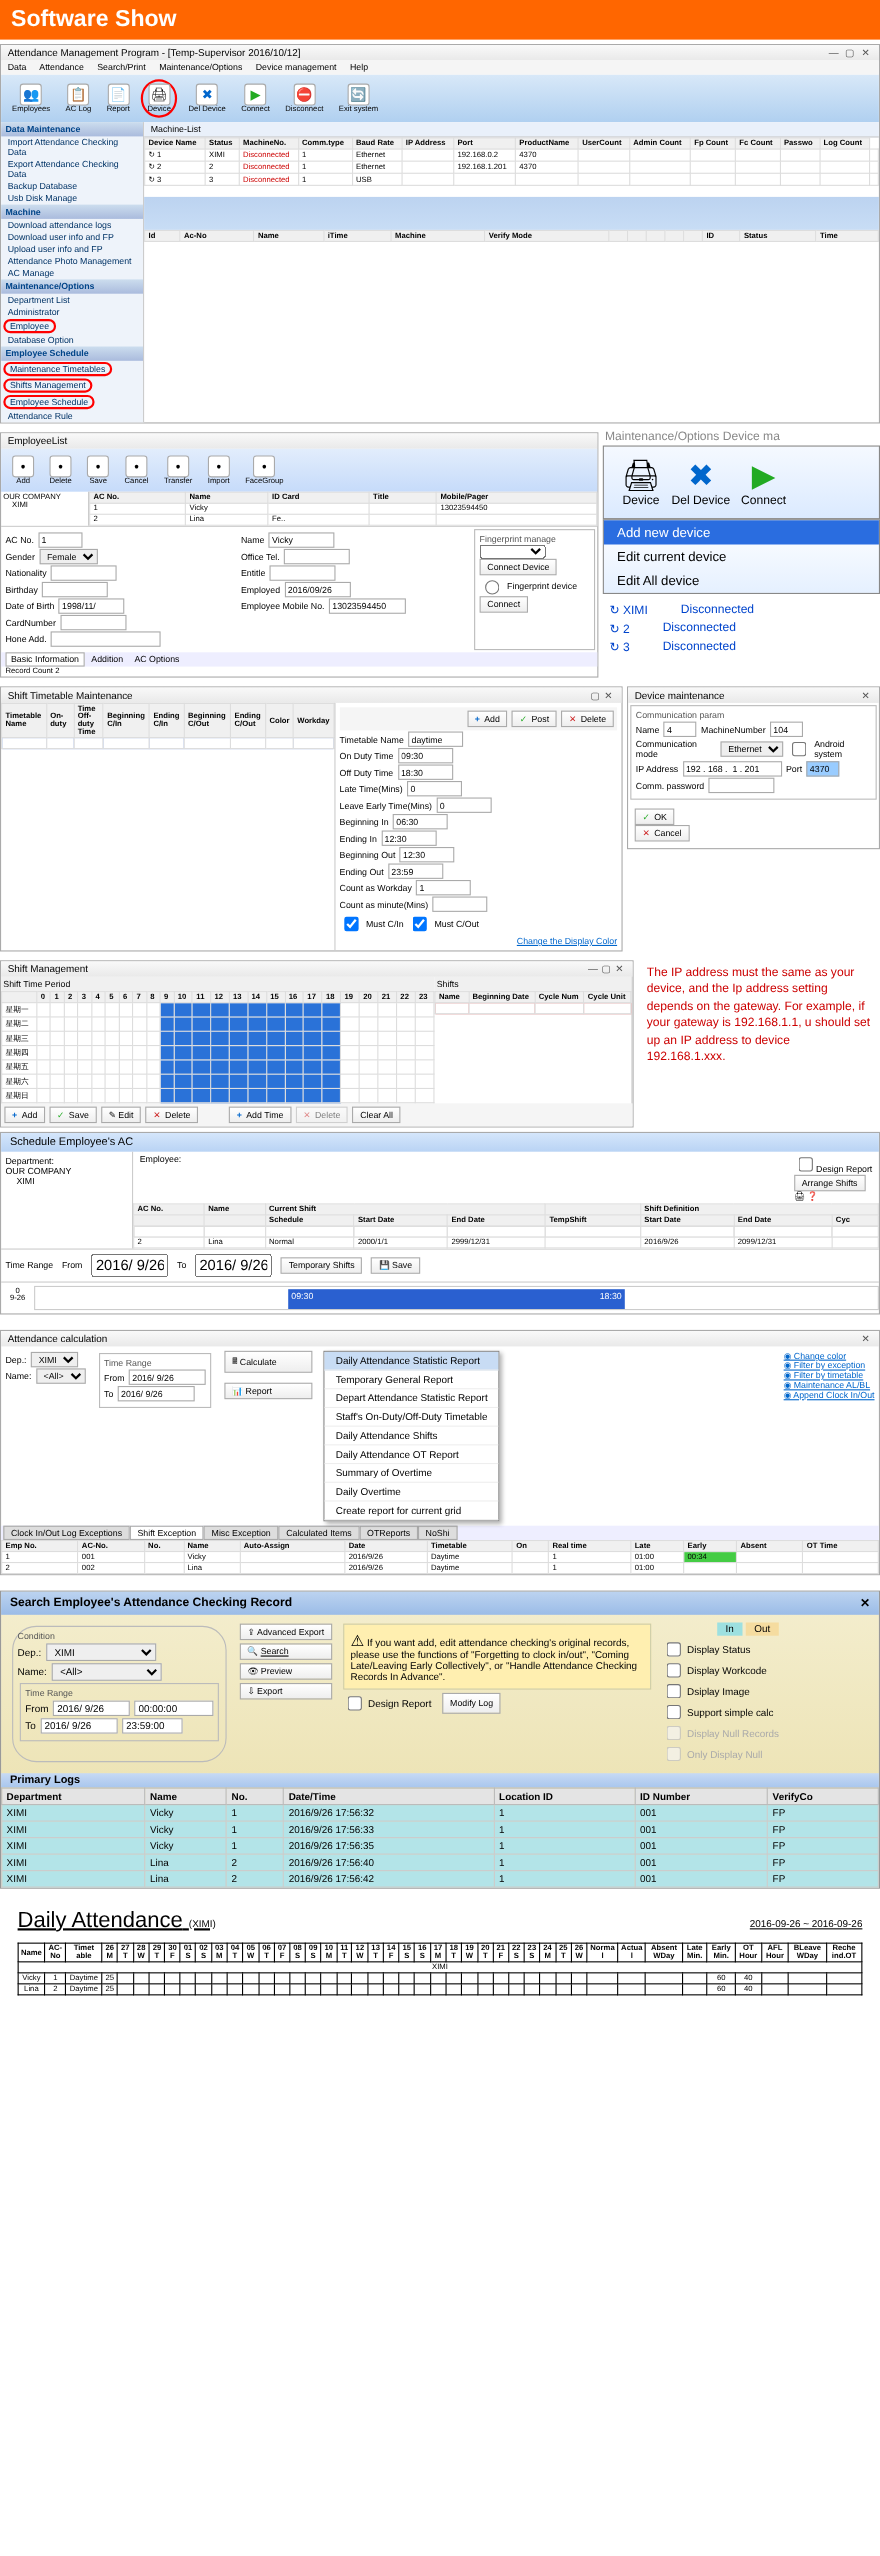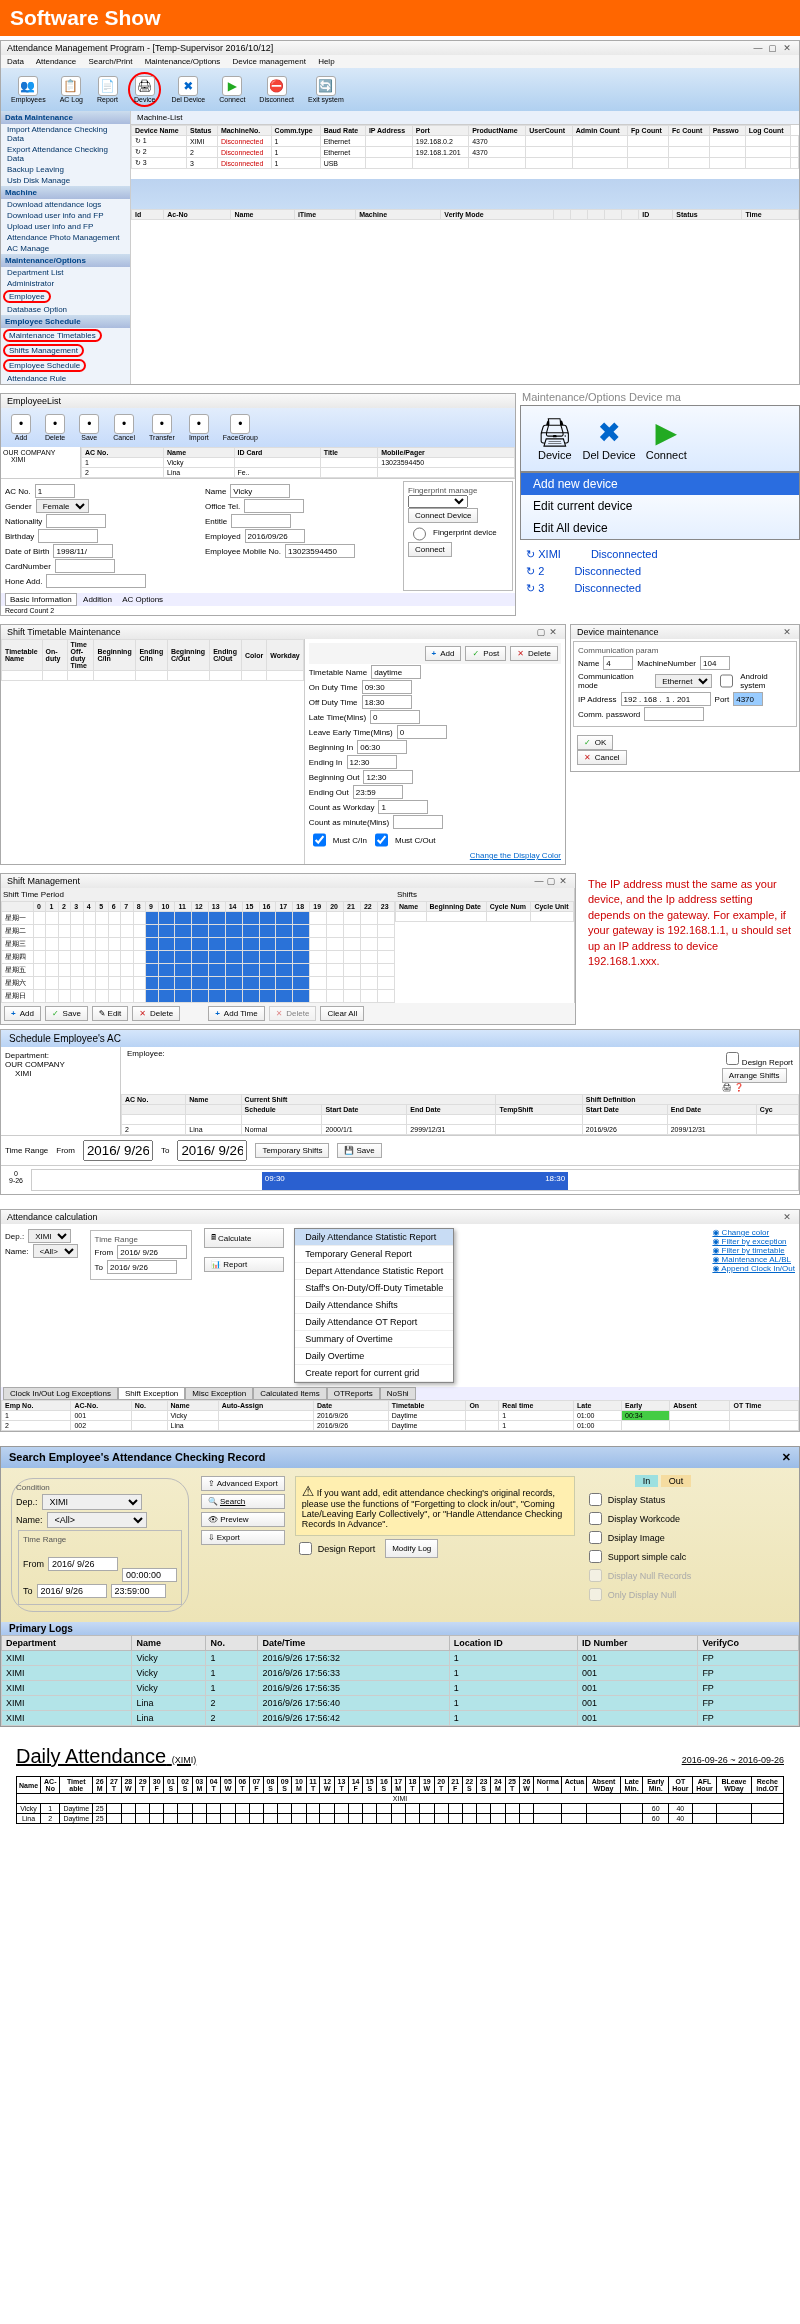--- a/index.html
+++ b/index.html
@@ -143,21 +143,21 @@
     <div class="tool-btn">
         <span class="ico" style="color:#c22">🔄</span>
         <span>Exit system</span>
       </div>
   </div>
   <div class="clearfix" style="display:flex;">
     <div class="sidetree" style="height:auto;">
       <div class="sidehead">Data Maintenance</div>
       <div class="item">Import Attendance Checking Data</div>
       <div class="item">Export Attendance Checking Data</div>
-      <div class="item">Backup Leaving</div>
+      <div class="item">Backup Database</div>
       <div class="item">Usb Disk Manage</div>
       <div class="sidehead">Machine</div>
       <div class="item">Download attendance logs</div>
       <div class="item">Download user info and FP</div>
       <div class="item">Upload user info and FP</div>
       <div class="item">Attendance Photo Management</div>
       <div class="item">AC Manage</div>
       <div class="sidehead">Maintenance/Options</div>
       <div class="item">Department List</div>
       <div class="item">Administrator</div>
@@ -405,21 +405,21 @@
       </div>
     </div>
     <div style="background:#eef;padding:2px 4px;font-size:8px;">
       <span style="background:#fff;border:1px solid #aaa;padding:1px 4px;">Basic Information</span>
       <span style="padding:1px 4px;">Addition</span>
       <span style="padding:1px 4px;">AC Options</span>
     </div>
     <div style="font-size:7px;padding:1px 4px;">Record Count 2</div>
   </div>
 
-  <div style="width:280px;">
+  <div style="width:252px;">
     <div style="font-size:11px;color:#888;padding:2px;">Maintenance/Options   Device ma</div>
     <div class="big-menu">
       <div class="big-menu-icons">
         <div class="big-icon">
             <span class="glyph">🖨</span>
             <span>Device</span>
           </div>
         <div class="big-icon">
             <span class="glyph blue-x">✖</span>
             <span>Del Device</span>
@@ -1076,21 +1076,21 @@
         </div>
       <div class="formrow">
           <label>Name:</label>
           <select style="width:100px;"><option>&lt;All&gt;</option></select>
         </div>
       <div class="fieldset" style="background:transparent;">
         <div class="legend">Time Range</div>
         <div class="formrow">
             <label>From</label>
             <input style="width: 70px;" value="2016/ 9/26">
-            <input style="width: 55px; margin-top: 22px;" value="00:00:00">
+            <input style="width: 72px;" value="00:00:00">
           </div>
         <div class="formrow">
             <label>To</label>
             <input style="width: 70px;" value="2016/ 9/26">
             <input style="width: 55px;" value="23:59:00">
           </div>
       </div>
     </div>
     <div style="display:flex;flex-direction:column;gap:3px;">
       <button class="minibtn">

